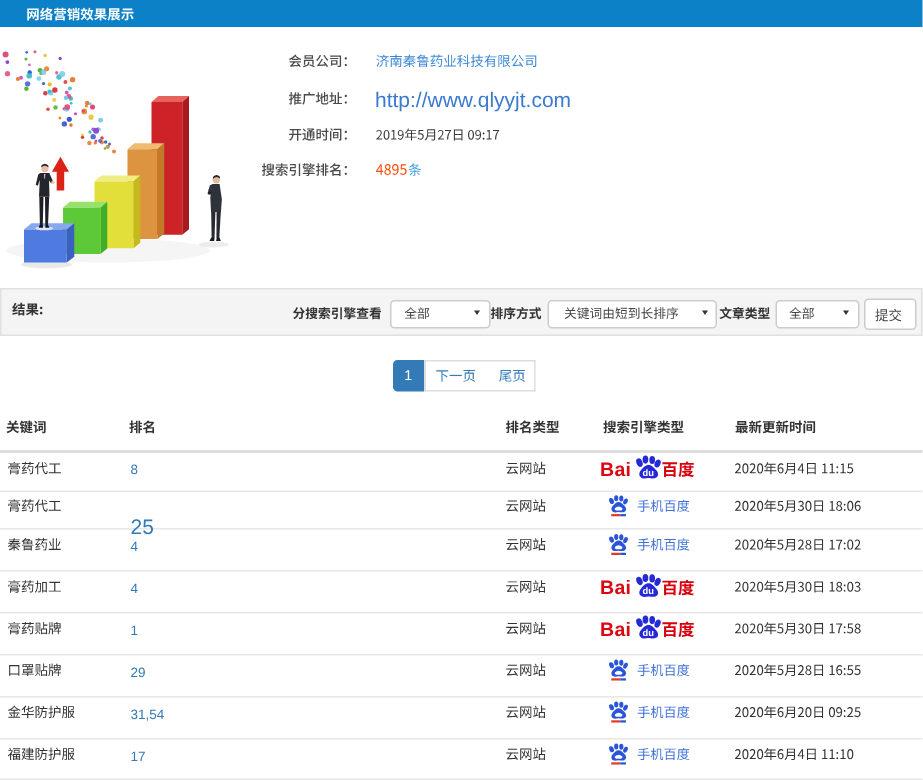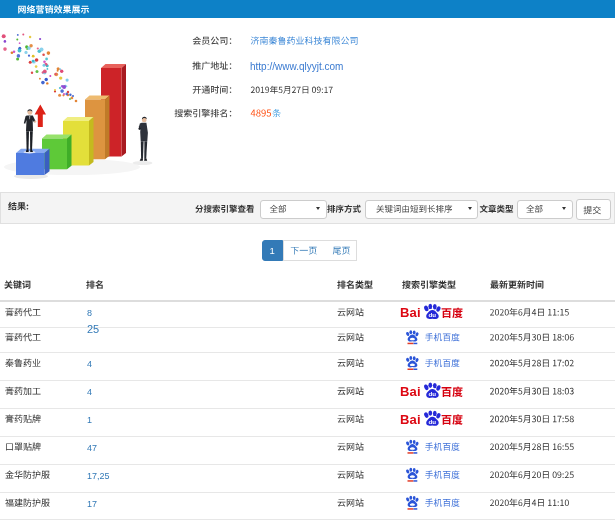--- a/index.html
+++ b/index.html
@@ -21,28 +21,28 @@
     <div class="abs" style="left:0;top:299.5px;width:615px;height:2px;background:#ddd"></div>
     <div class="abs" style="left:0;top:326.5px;width:615px;height:1px;background:#e7e7e7"></div>
     <div class="abs" style="left:0;top:352.3px;width:615px;height:1px;background:#e7e7e7"></div>
     <div class="abs" style="left:0;top:380.4px;width:615px;height:1px;background:#e7e7e7"></div>
     <div class="abs" style="left:0;top:408.2px;width:615px;height:1px;background:#e7e7e7"></div>
     <div class="abs" style="left:0;top:436px;width:615px;height:1px;background:#e7e7e7"></div>
     <div class="abs" style="left:0;top:464px;width:615px;height:1px;background:#e7e7e7"></div>
     <div class="abs" style="left:0;top:492px;width:615px;height:1px;background:#e7e7e7"></div>
     <div class="abs" style="left:0;top:519px;width:615px;height:1px;background:#e7e7e7"></div>
     <div class="abs" style="left:87px;top:309.1px;color:#337ab7;font-size:9px;line-height:9px">8</div>
-    <div class="abs" style="left:87px;top:325px;color:#337ab7;font-size:11px;line-height:9px">25</div>
+    <div class="abs" style="left:87px;top:347px;color:#337ab7;font-size:14px;line-height:9px">25</div>
     <div class="abs" style="left:87px;top:359.9px;color:#337ab7;font-size:9px;line-height:9px">4</div>
     <div class="abs" style="left:87px;top:388.0px;color:#337ab7;font-size:9px;line-height:9px">4</div>
     <div class="abs" style="left:87px;top:415.8px;color:#337ab7;font-size:9px;line-height:9px">1</div>
-    <div class="abs" style="left:87px;top:443.6px;color:#337ab7;font-size:9px;line-height:9px">47</div>
-    <div class="abs" style="left:87px;top:471.6px;color:#337ab7;font-size:9px;line-height:9px">17,25</div>
+    <div class="abs" style="left:87px;top:443.6px;color:#337ab7;font-size:9px;line-height:9px">29</div>
+    <div class="abs" style="left:87px;top:471.6px;color:#337ab7;font-size:9px;line-height:9px">31,54</div>
     <div class="abs" style="left:87px;top:499.6px;color:#337ab7;font-size:9px;line-height:9px">17</div>
-    <div class="abs" style="left:250px;top:62.2px;color:#3a7ad0;font-size:10px;line-height:9px">http://www.qlyyjt.com</div>
+    <div class="abs" style="left:250px;top:62.2px;color:#3a7ad0;font-size:14px;line-height:9px">http://www.qlyyjt.com</div>
     <svg class="abs" style="left:0;top:0" width="615" height="520" viewBox="0 0 615 520">
       <defs>
         <path id="g0" d="M2.9 -3.1C2.6 -2.3 2.2 -1.6 1.8 -1.0V-4.4C2.1 -4.0 2.5 -3.5 2.9 -3.1ZM0.7 -7.1V0.8H1.8V-0.7C2.0 -0.6 2.3 -0.4 2.4 -0.3C2.9 -0.8 3.2 -1.4 3.6 -2.2C3.8 -1.9 3.9 -1.6 4.1 -1.4L4.7 -2.2C4.5 -2.5 4.2 -2.9 3.9 -3.3C4.1 -4.0 4.3 -4.8 4.4 -5.6L3.4 -5.7C3.3 -5.2 3.3 -4.7 3.2 -4.2C2.9 -4.5 2.6 -4.8 2.3 -5.1L1.8 -4.6V-6.1H7.2V-0.5C7.2 -0.3 7.2 -0.3 7.0 -0.3C6.8 -0.3 6.1 -0.3 5.6 -0.3C5.7 -0.0 5.9 0.5 6.0 0.8C6.8 0.8 7.4 0.8 7.8 0.6C8.2 0.4 8.3 0.1 8.3 -0.5V-7.1ZM4.2 -4.5C4.6 -4.1 5.0 -3.6 5.4 -3.1C5.0 -2.1 4.6 -1.3 4.0 -0.8C4.2 -0.6 4.6 -0.3 4.8 -0.2C5.3 -0.7 5.7 -1.4 6.0 -2.1C6.2 -1.8 6.4 -1.5 6.5 -1.2L7.2 -1.9C7.0 -2.3 6.7 -2.8 6.4 -3.3C6.6 -4.0 6.7 -4.8 6.8 -5.6L5.9 -5.7C5.8 -5.2 5.7 -4.7 5.6 -4.2C5.4 -4.5 5.1 -4.8 4.9 -5.1Z"></path>
         <path id="g1" d="M0.3 -0.6 0.5 0.5C1.4 0.1 2.5 -0.3 3.5 -0.7L3.3 -1.6C2.2 -1.2 1.0 -0.8 0.3 -0.6ZM5.0 -7.8C4.6 -6.8 4.0 -5.9 3.3 -5.4L2.8 -5.7C2.6 -5.5 2.5 -5.2 2.3 -4.9L1.5 -4.8C2.1 -5.5 2.6 -6.4 2.9 -7.2L1.9 -7.7C1.5 -6.6 0.9 -5.5 0.7 -5.3C0.5 -5.0 0.4 -4.8 0.2 -4.7C0.3 -4.5 0.5 -3.9 0.5 -3.7C0.7 -3.8 0.9 -3.9 1.7 -3.9C1.4 -3.5 1.1 -3.2 1.0 -3.1C0.7 -2.8 0.5 -2.6 0.2 -2.5C0.4 -2.2 0.5 -1.7 0.6 -1.5C0.8 -1.7 1.2 -1.8 3.4 -2.3C3.3 -2.5 3.3 -2.9 3.4 -3.1C3.5 -2.9 3.6 -2.6 3.6 -2.4L4.0 -2.5V0.7H5.0V0.3H7.0V0.7H8.1V-2.6L8.4 -2.5C8.4 -2.8 8.6 -3.2 8.7 -3.5C8.0 -3.6 7.4 -3.9 6.8 -4.2C7.5 -4.8 8.0 -5.6 8.4 -6.5L7.8 -6.8L7.6 -6.8H5.7C5.8 -7.0 5.9 -7.3 6.0 -7.5ZM2.1 -3.0C2.6 -3.6 3.1 -4.2 3.5 -4.9C3.7 -4.7 3.8 -4.5 3.9 -4.4C4.1 -4.6 4.3 -4.8 4.5 -5.0C4.7 -4.8 4.9 -4.5 5.2 -4.2C4.6 -3.9 3.9 -3.6 3.2 -3.4L3.3 -3.2ZM5.0 -0.7V-1.7H7.0V-0.7ZM4.4 -2.7C4.9 -2.9 5.5 -3.2 6.0 -3.6C6.5 -3.2 7.1 -2.9 7.7 -2.7ZM7.0 -5.8C6.7 -5.5 6.4 -5.1 6.0 -4.8C5.6 -5.1 5.3 -5.5 5.1 -5.8Z"></path>
         <path id="g2" d="M3.2 -3.6H5.8V-3.0H3.2ZM2.2 -4.3V-2.3H6.9V-4.3ZM0.7 -5.4V-3.6H1.7V-4.6H7.3V-3.6H8.4V-5.4ZM1.4 -2.0V0.8H2.4V0.6H6.6V0.8H7.7V-2.0ZM2.4 -0.3V-1.0H6.6V-0.3ZM5.6 -7.6V-7.0H3.3V-7.6H2.3V-7.0H0.5V-6.1H2.3V-5.6H3.3V-6.1H5.6V-5.6H6.7V-6.1H8.5V-7.0H6.7V-7.6Z"></path>
         <path id="g3" d="M3.8 -7.0C4.1 -6.4 4.5 -5.8 4.6 -5.3L5.5 -5.8C5.3 -6.2 5.0 -6.9 4.7 -7.4ZM7.7 -7.4C7.6 -6.9 7.2 -6.2 7.0 -5.7L7.8 -5.4C8.1 -5.8 8.4 -6.4 8.7 -7.1ZM0.5 -3.2V-2.3H1.6V-0.9C1.6 -0.5 1.4 -0.2 1.2 -0.1C1.3 0.1 1.6 0.5 1.6 0.8C1.8 0.6 2.1 0.4 3.7 -0.4C3.6 -0.6 3.6 -1.1 3.5 -1.3L2.6 -0.9V-2.3H3.7V-3.2H2.6V-4.1H3.6V-5.1H1.1C1.3 -5.3 1.4 -5.5 1.5 -5.7H3.7V-6.7H2.1C2.2 -6.9 2.3 -7.1 2.4 -7.3L1.5 -7.6C1.2 -6.8 0.7 -6.1 0.2 -5.6C0.3 -5.3 0.6 -4.8 0.7 -4.6L0.9 -4.9V-4.1H1.6V-3.2ZM4.9 -2.6H7.4V-1.9H4.9ZM4.9 -3.5V-4.1H7.4V-3.5ZM5.7 -7.7V-5.1H4.0V0.8H4.9V-1.0H7.4V-0.4C7.4 -0.3 7.4 -0.2 7.3 -0.2C7.1 -0.2 6.7 -0.2 6.3 -0.2C6.4 0.0 6.6 0.5 6.6 0.8C7.2 0.8 7.7 0.7 8.0 0.6C8.3 0.4 8.4 0.1 8.4 -0.4V-5.1L7.4 -5.1H6.7V-7.7Z"></path>
         <path id="g4" d="M1.7 -7.4C1.9 -7.1 2.1 -6.7 2.2 -6.4H0.4V-5.4H3.5L2.9 -5.1C3.1 -4.7 3.4 -4.3 3.6 -3.9L2.8 -4.0C2.7 -3.7 2.6 -3.4 2.5 -3.1L1.9 -3.7L1.2 -3.2C1.6 -3.8 2.0 -4.5 2.3 -5.1L1.4 -5.4C1.1 -4.7 0.6 -3.9 0.2 -3.4C0.4 -3.2 0.7 -2.9 0.9 -2.7L1.2 -3.1C1.4 -2.8 1.8 -2.4 2.1 -2.1C1.6 -1.3 1.0 -0.6 0.2 -0.2C0.4 0.0 0.8 0.4 0.9 0.6C1.7 0.2 2.3 -0.5 2.7 -1.2C3.1 -0.8 3.3 -0.4 3.5 -0.1L4.4 -0.8C4.1 -1.2 3.7 -1.7 3.3 -2.2C3.5 -2.7 3.6 -3.1 3.8 -3.6C3.8 -3.5 3.9 -3.4 3.9 -3.3L4.3 -3.5C4.5 -3.3 4.8 -2.9 4.9 -2.7C5.1 -2.8 5.2 -3.0 5.3 -3.2C5.5 -2.6 5.7 -2.1 6.0 -1.6C5.5 -0.9 4.8 -0.3 3.9 0.1C4.1 0.2 4.5 0.7 4.6 0.9C5.4 0.5 6.0 -0.0 6.5 -0.7C7.0 -0.1 7.5 0.4 8.1 0.8C8.2 0.5 8.6 0.2 8.8 -0.0C8.2 -0.4 7.6 -1.0 7.2 -1.6C7.7 -2.5 8.0 -3.7 8.2 -5.1H8.6V-6.1H6.4C6.5 -6.5 6.6 -7.0 6.7 -7.5L5.7 -7.7C5.5 -6.3 5.2 -5.0 4.6 -4.0C4.4 -4.5 4.0 -5.0 3.7 -5.4H4.7V-6.4H2.6L3.2 -6.6C3.1 -6.9 2.9 -7.4 2.7 -7.7ZM6.1 -5.1H7.2C7.0 -4.2 6.8 -3.4 6.6 -2.7C6.3 -3.2 6.1 -3.9 5.9 -4.5Z"></path>
         <path id="g5" d="M1.4 -7.2V-3.4H4.0V-2.9H0.5V-1.9H3.2C2.4 -1.2 1.3 -0.6 0.2 -0.3C0.4 -0.1 0.8 0.3 0.9 0.6C2.0 0.2 3.1 -0.5 4.0 -1.4V0.8H5.1V-1.4C5.9 -0.6 7.0 0.1 8.1 0.5C8.2 0.2 8.6 -0.2 8.8 -0.4C7.8 -0.7 6.7 -1.3 5.9 -1.9H8.5V-2.9H5.1V-3.4H7.7V-7.2ZM2.5 -4.9H4.0V-4.3H2.5ZM5.1 -4.9H6.5V-4.3H5.1ZM2.5 -6.3H4.0V-5.8H2.5ZM5.1 -6.3H6.5V-5.8H5.1Z"></path>
         <path id="g6" d="M2.9 0.9V0.9C3.1 0.7 3.4 0.7 5.4 0.2C5.4 0.0 5.5 -0.4 5.5 -0.7L4.0 -0.4V-1.8H4.9C5.5 -0.5 6.5 0.4 8.1 0.8C8.2 0.5 8.5 0.1 8.7 -0.1C8.1 -0.2 7.6 -0.4 7.1 -0.6C7.5 -0.8 7.9 -1.1 8.3 -1.3L7.7 -1.8H8.6V-2.7H6.9V-3.3H8.2V-4.2H6.9V-4.8H8.1V-7.3H1.2V-4.6C1.2 -3.1 1.1 -1.1 0.2 0.3C0.5 0.4 0.9 0.7 1.2 0.8C2.1 -0.7 2.3 -3.0 2.3 -4.6V-4.8H3.6V-4.2H2.4V-3.3H3.6V-2.7H2.2V-1.8H3.0V-0.8C3.0 -0.4 2.7 -0.1 2.5 -0.0C2.7 0.2 2.9 0.6 2.9 0.9ZM4.6 -3.3H5.9V-2.7H4.6ZM4.6 -4.2V-4.8H5.9V-4.2ZM5.9 -1.8H7.3C7.1 -1.6 6.7 -1.4 6.4 -1.2C6.3 -1.4 6.1 -1.6 5.9 -1.8ZM2.3 -6.3H7.0V-5.8H2.3Z"></path>
         <path id="g7" d="M1.8 -3.2C1.4 -2.2 0.9 -1.3 0.2 -0.7C0.5 -0.5 1.0 -0.2 1.2 -0.0C1.8 -0.7 2.5 -1.8 2.9 -2.9ZM6.0 -2.8C6.6 -1.9 7.2 -0.7 7.4 0.0L8.6 -0.5C8.3 -1.3 7.6 -2.4 7.1 -3.2ZM1.3 -7.1V-6.0H7.7V-7.1ZM0.5 -4.9V-3.8H3.9V-0.5C3.9 -0.4 3.9 -0.3 3.7 -0.3C3.5 -0.3 2.9 -0.3 2.4 -0.3C2.5 -0.0 2.7 0.5 2.8 0.8C3.6 0.8 4.1 0.8 4.6 0.6C5.0 0.4 5.1 0.1 5.1 -0.5V-3.8H8.5V-4.9Z"></path>

